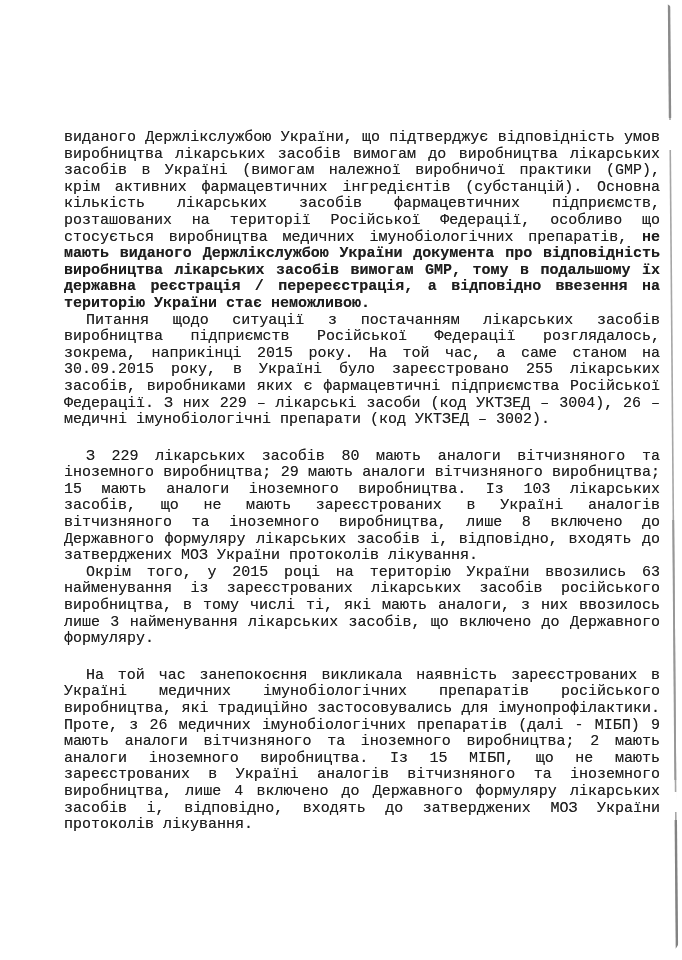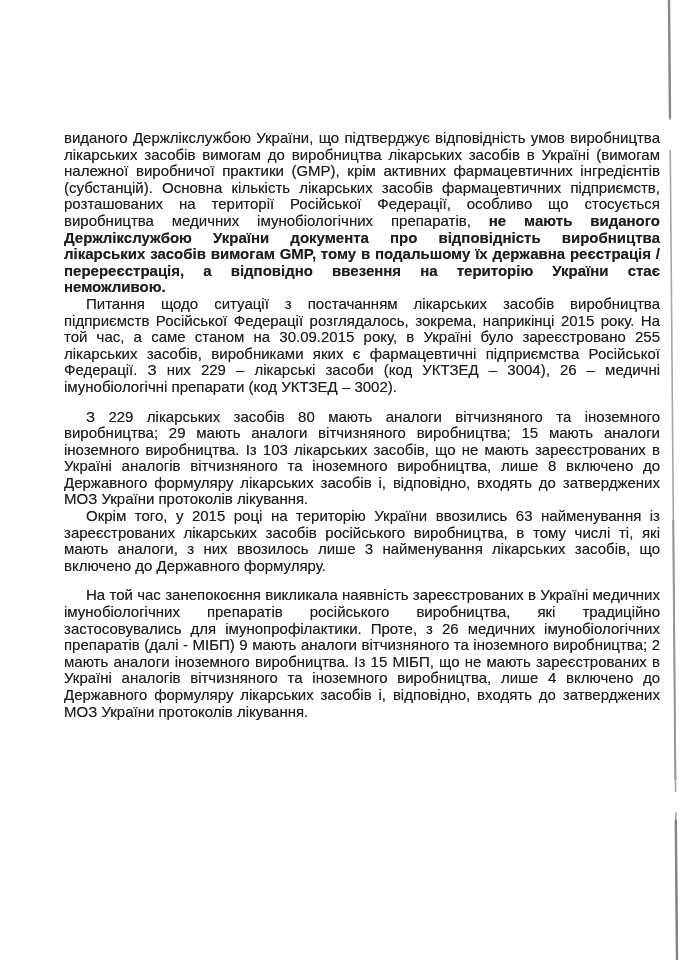--- a/index.html
+++ b/index.html
@@ -6,42 +6,43 @@
     margin: 0;
     padding: 0;
     background: #ffffff;
   }
   .page {
     position: relative;
     width: 682px;
     height: 960px;
     background: #ffffff;
     overflow: hidden;
-    font-family: Liberation Sans, sans-serif;
+    font-family: Liberation Mono, monospace;
+    border-radius: 30px;
   }
   .content {
     position: absolute;
     left: 64px;
     top: 130px;
     width: 596px;
     color: #1e1e1e;
     font-size: 15px;
     line-height: 16.6px;
     text-align: justify;
     text-shadow: 0 0 0.3px rgba(20,20,20,0.55);
   }
   .para {
     margin: 0;
     text-indent: 22px;
   }
   .para.first {
     text-indent: 0;
   }
   .para.gap {
-    margin-top: 13px;
+    margin-top: 20px;
   }
   .bold {
     font-weight: bold;
   }
   .scan-artifact {
     position: absolute;
     left: 0;
     top: 0;
     pointer-events: none;
   }

